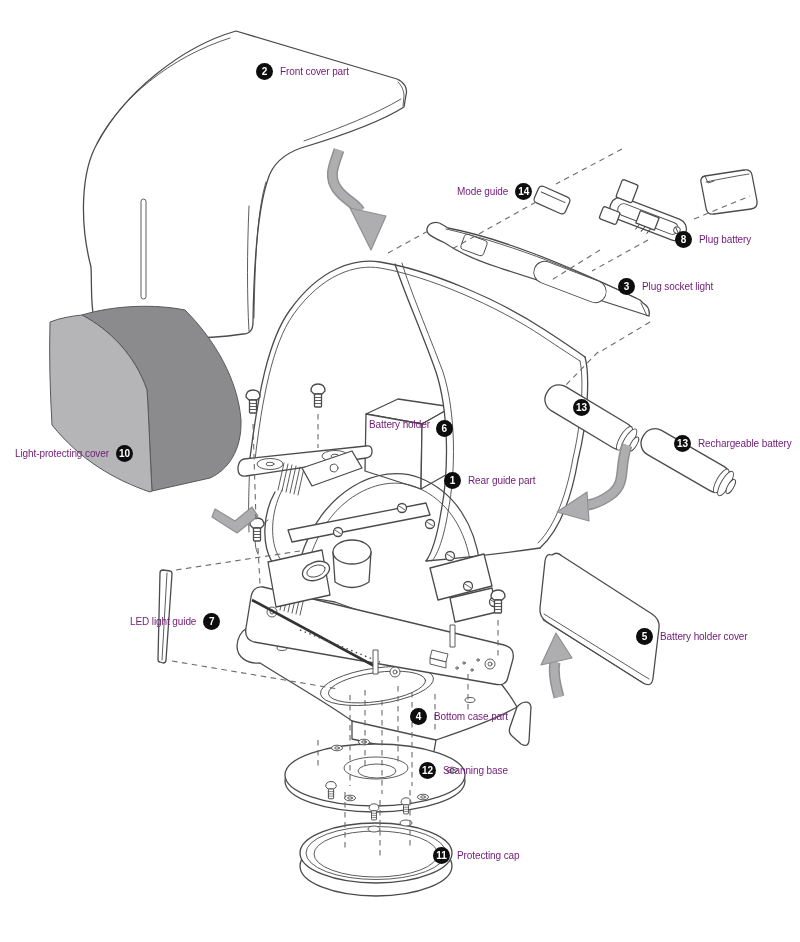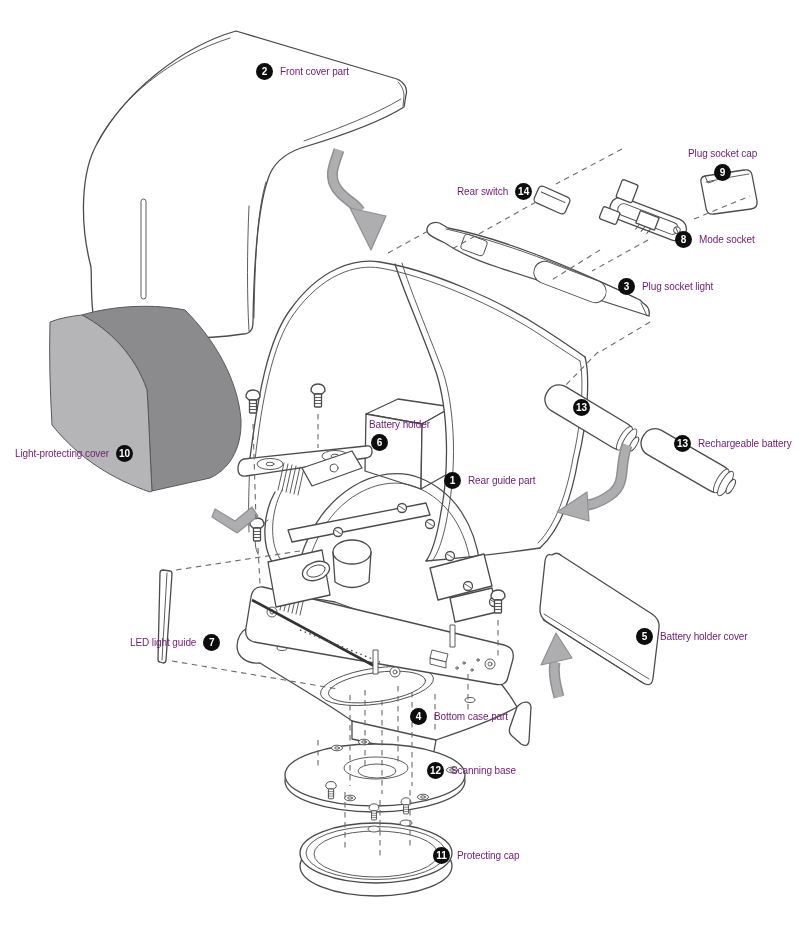--- a/index.html
+++ b/index.html
@@ -23,29 +23,29 @@
   .lbl .txt{font-size:10px;font-weight:400;color:#701a75;letter-spacing:-0.1px;line-height:1;}
   .badge{width:17px;height:17px;border-radius:50%;background:#0d0d0d;color:#fff;
          display:flex;align-items:center;justify-content:center;
          font-size:10px;font-weight:bold;flex:0 0 auto;line-height:1;}
   .lp-front-cover{left:256px;top:63px;}
   .lp-mode-switch{left:457px;top:183px;}
   .lp-plug-socket-cap{left:688px;top:149px;flex-direction:column;gap:5px;}
   .lp-plug-socket{left:675px;top:231px;}
   .lp-plug-socket-wall{left:618px;top:278px;}
   .lp-light-protecting-cover{left:15px;top:400px;margin-top:45px;}
-  .lp-battery-holder{left:369px;top:420px;flex-direction:column;align-items:flex-start;gap:4px;}
+  .lp-battery-holder{left:369px;top:420px;flex-direction:row;align-items:flex-start;gap:4px;}
   .lp-battery-holder .badge{margin-left:2px;}
   .lp-rear-case{left:444px;top:472px;}
   .lp-battery-a{left:573px;top:399px;}
   .lp-rechargeable{left:674px;top:435px;}
-  .lp-led-light-guide{left:85px;top:634px;padding-left:45px;}
+  .lp-led-light-guide{left:85px;top:613px;padding-left:45px;}
   .lp-battery-holder-cover{left:636px;top:628px;}
   .lp-bottom-case{left:410px;top:708px;}
-  .lp-scanning-base{left:419px;top:762px;margin-left:8px;}
+  .lp-scanning-base{left:419px;top:762px;}
   .lp-protecting-cap{left:433px;top:847px;justify-content:center;}
 </style>
 </head>
 <body>
 
 <div id="stage">
 
 <svg id="art" width="800" height="942" viewBox="0 0 800 942">
   <defs>
     <g id="screw">
@@ -338,32 +338,28 @@
     <line x1="388" y1="253" x2="430" y2="230"></line>
   </g>
 </svg>
 
   <div class="lbl lp-front-cover">
     <span class="badge">2</span>
     <span class="txt">Front cover part</span>
   </div>
 
   <div class="lbl lp-mode-switch">
-    <span class="txt">Rear switch</span>
+    <span class="txt">Mode guide</span>
     <span class="badge">14</span>
   </div>
 
-  <div class="lbl lp-plug-socket-cap">
-    <span class="txt">Plug socket cap</span>
-    <span class="badge">9</span>
-  </div>
 
   <div class="lbl lp-plug-socket">
     <span class="badge">8</span>
-    <span class="txt">Mode socket</span>
+    <span class="txt">Plug battery</span>
   </div>
 
   <div class="lbl lp-plug-socket-wall">
     <span class="badge">3</span>
     <span class="txt">Plug socket light</span>
   </div>
 
   <div class="lbl lp-light-protecting-cover">
     <span class="txt">Light-protecting cover</span>
     <span class="badge">10</span>

